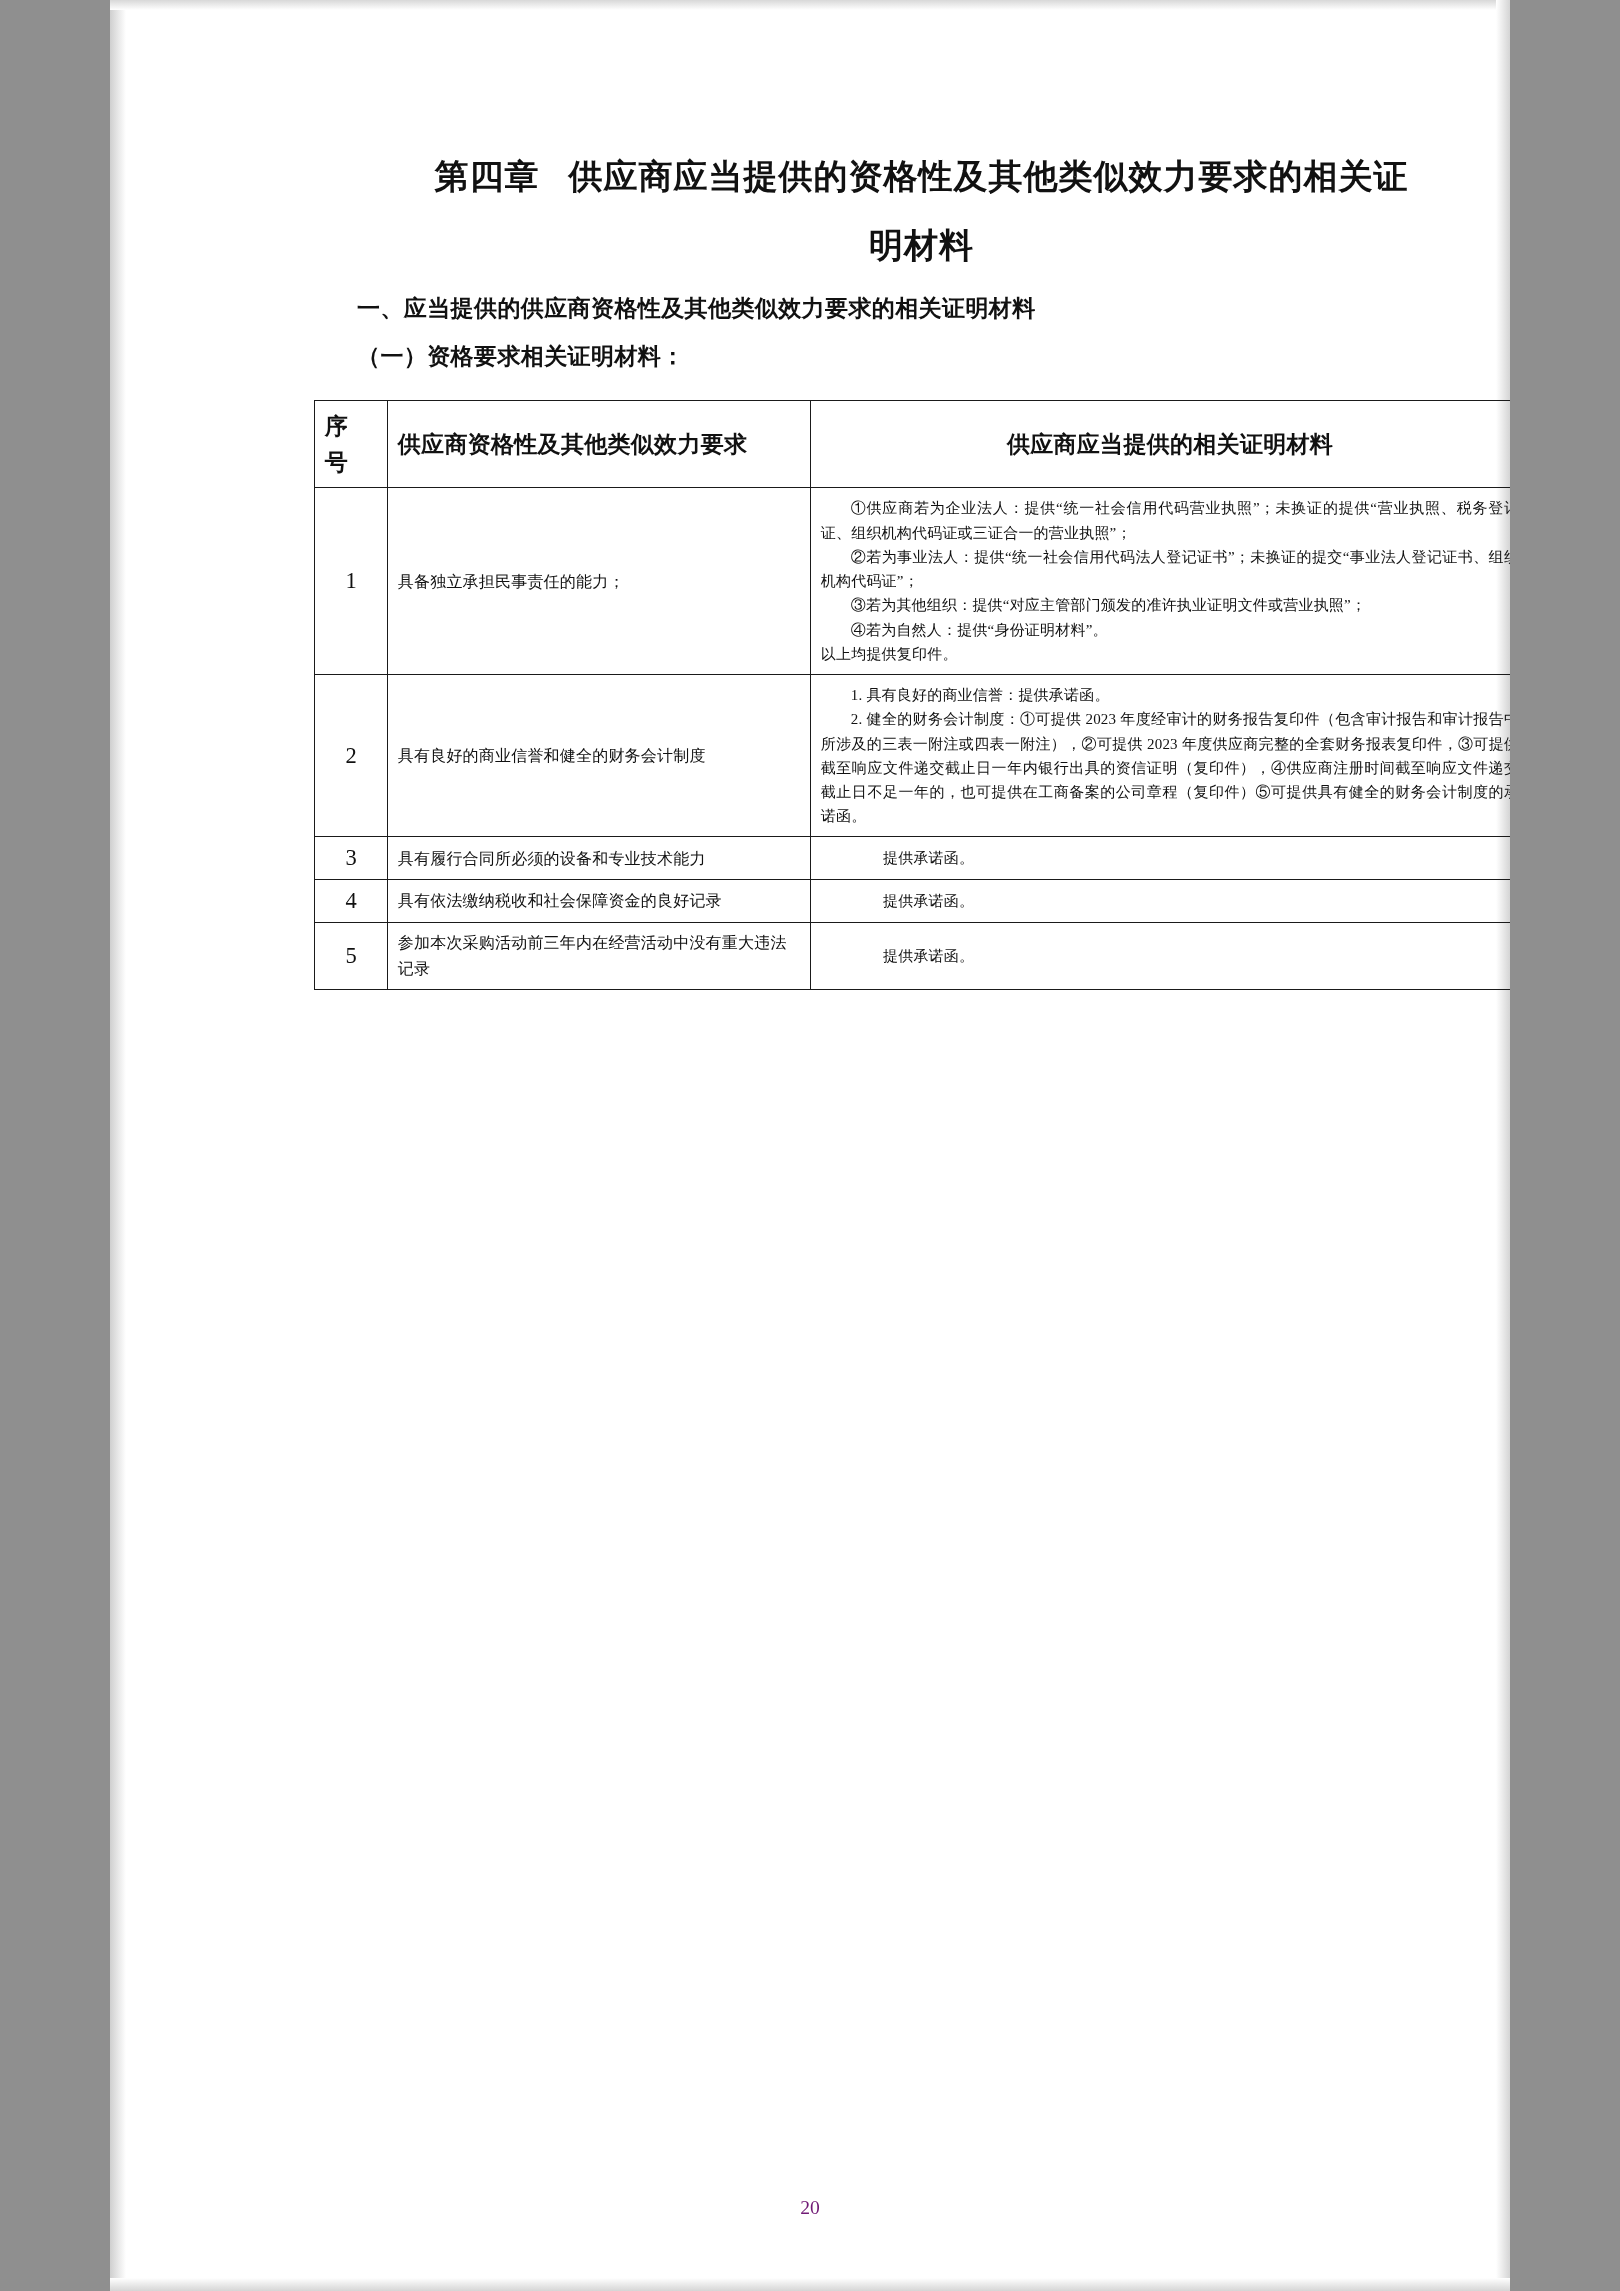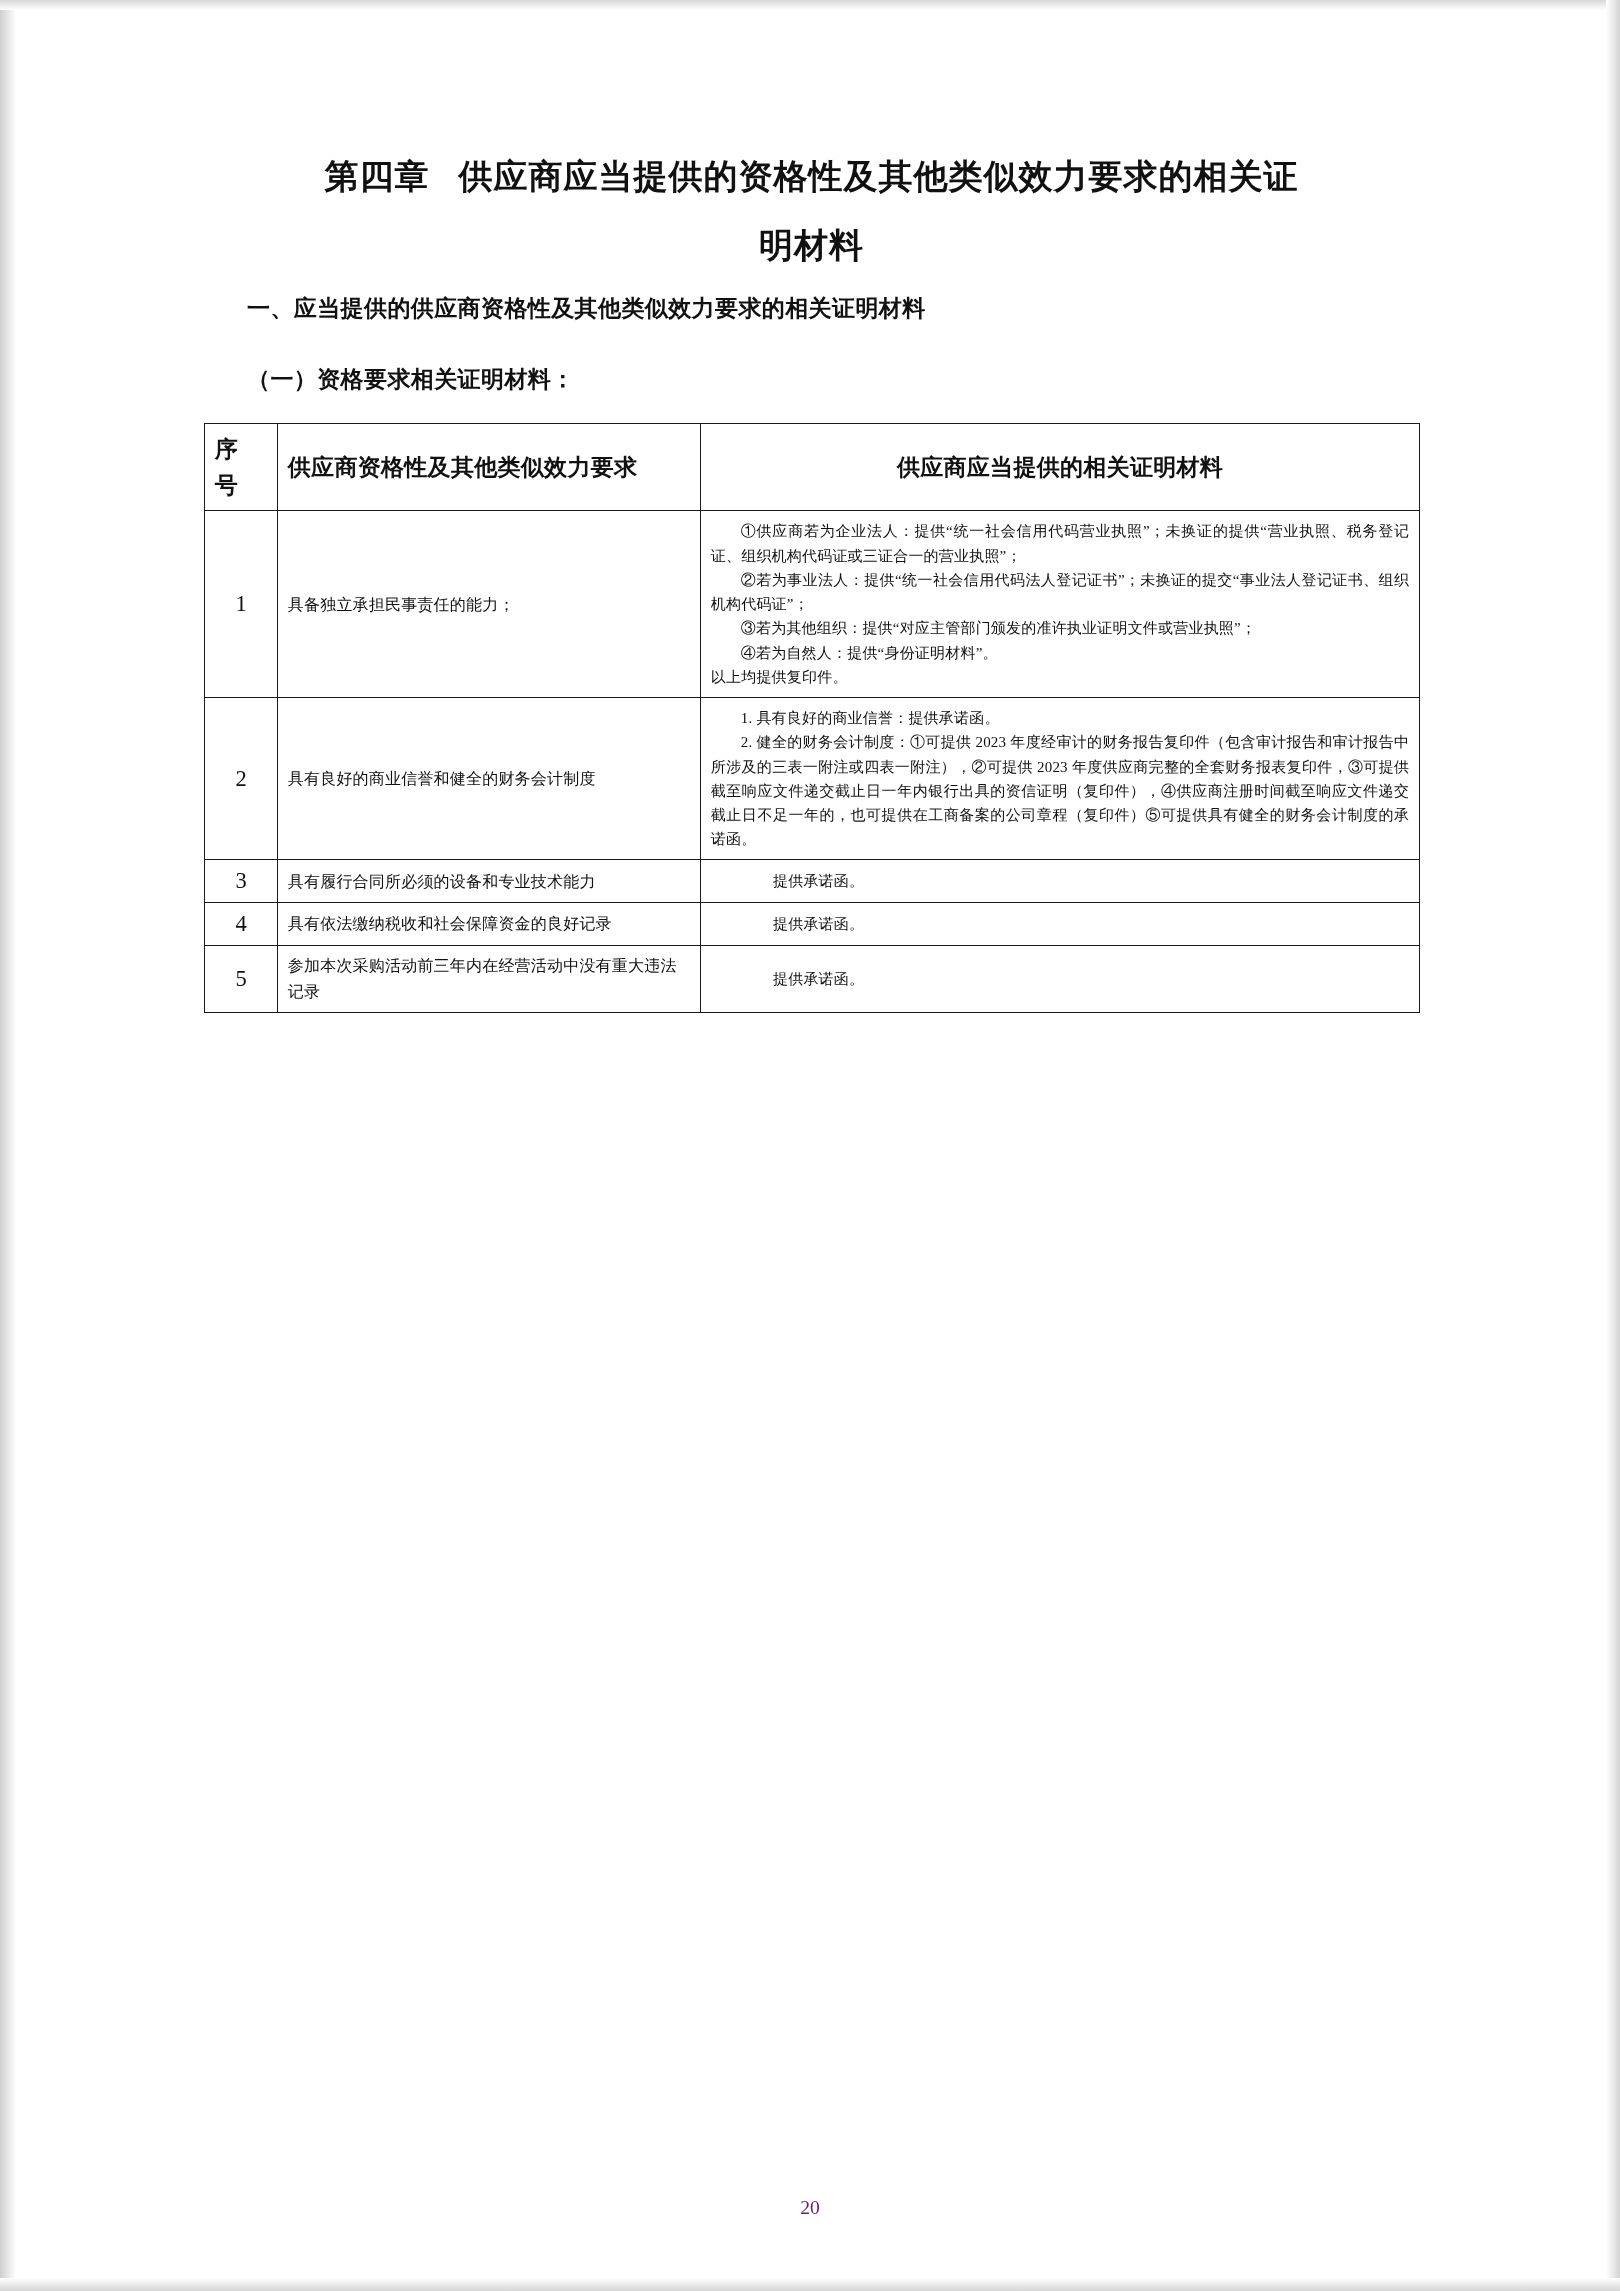--- a/index.html
+++ b/index.html
@@ -2,21 +2,21 @@
 <html lang="zh"><head>
 <meta charset="utf-8">
 <style>
   html, body {
     margin: 0;
     padding: 0;
     background: #8f8f8f;
   }
   .page {
     position: relative;
-    width: 1620px;
+    width: 1400px;
     height: 2292px;
     margin: 0 auto;
     background: #ffffff;
     box-sizing: border-box;
     font-family: "Liberation Serif", "DejaVu Serif", serif;
     color: #111111;
     overflow: hidden;
   }
   
   .scan-edge-left {
@@ -66,21 +66,21 @@
 
   .section-heading {
     font-family: "DejaVu Serif", "Liberation Serif", serif;
     font-weight: bold;
     font-size: 23px;
     line-height: 1.9;
     margin: 0;
     letter-spacing: 0.4px;
   }
   .h1-line { padding-left: 43px; }
-  .h2-line { margin-top: 28px; padding-left: 43px; }
+  .h2-line { margin-top: 5px; padding-left: 43px; }
 
   table.matrix {
     margin-top: 21.6px;
     border-collapse: collapse;
     width: 1215px;
     table-layout: fixed;
     font-size: 22.5px;
   }
   table.matrix td, table.matrix th {
     border: 1.6px solid #1a1a1a;

